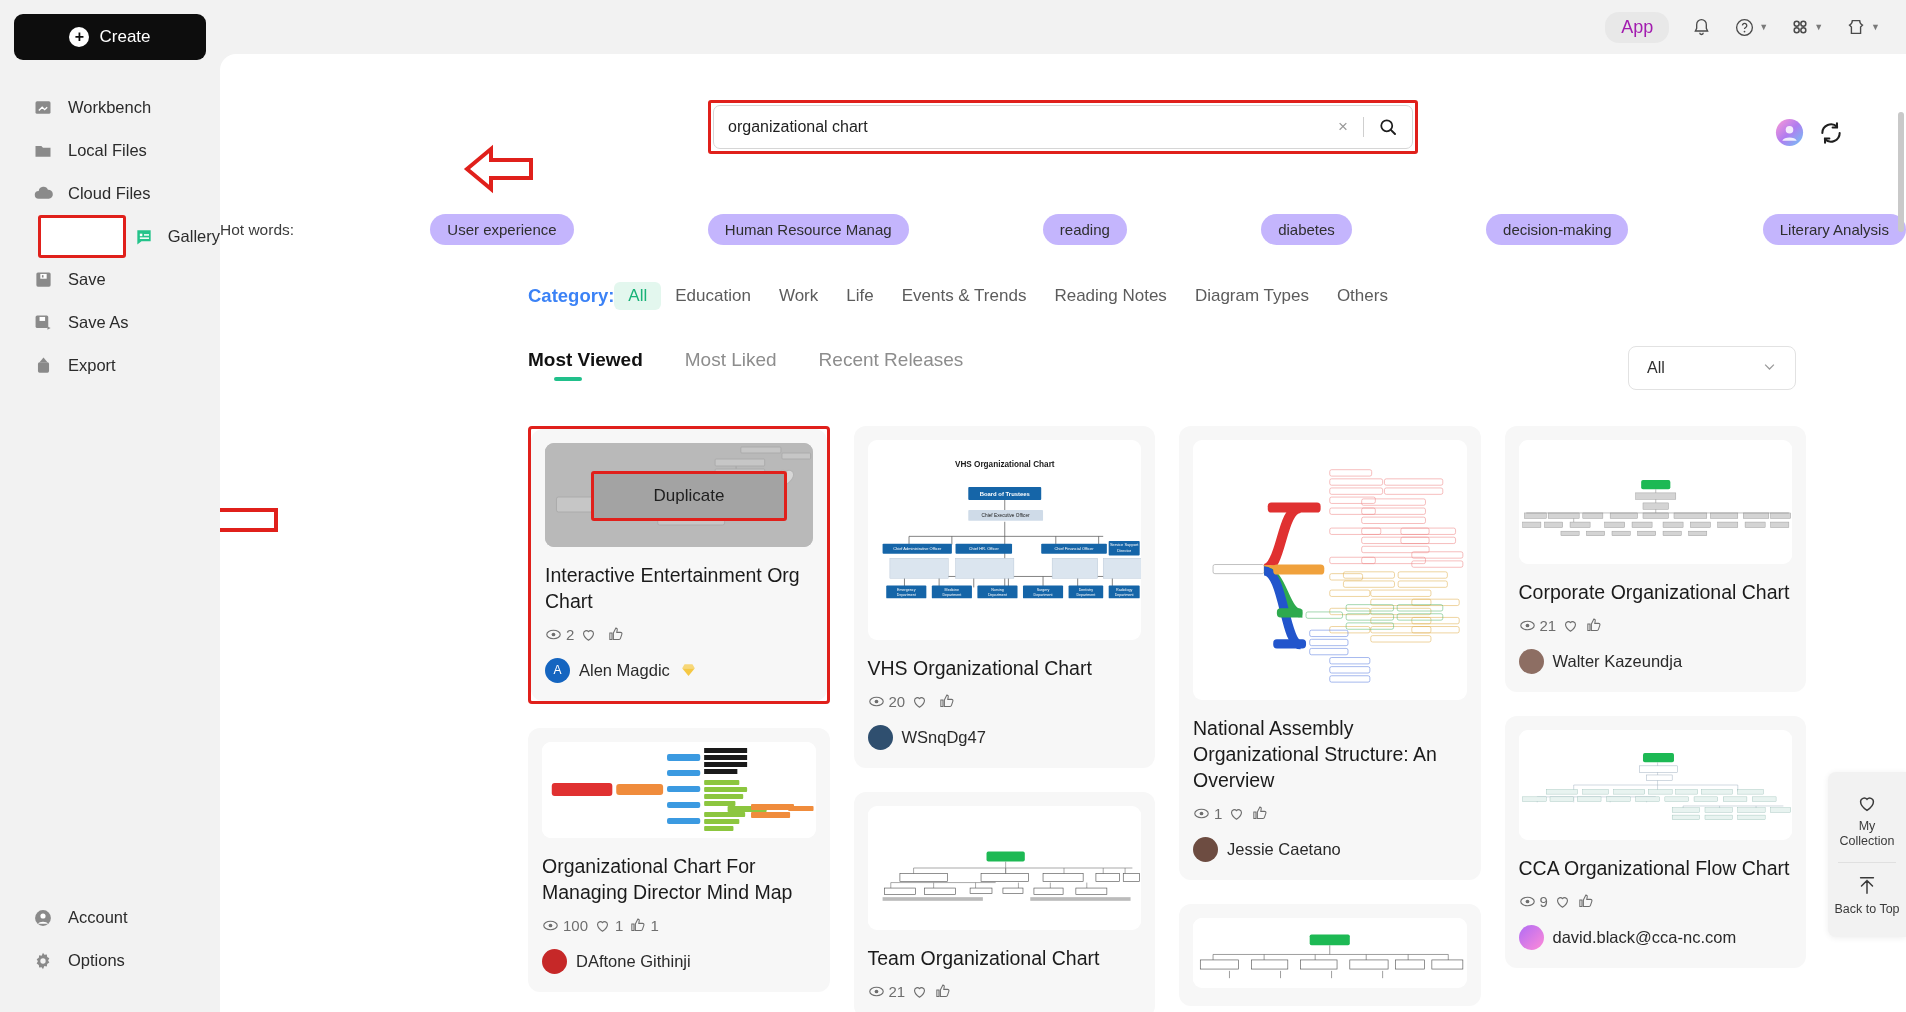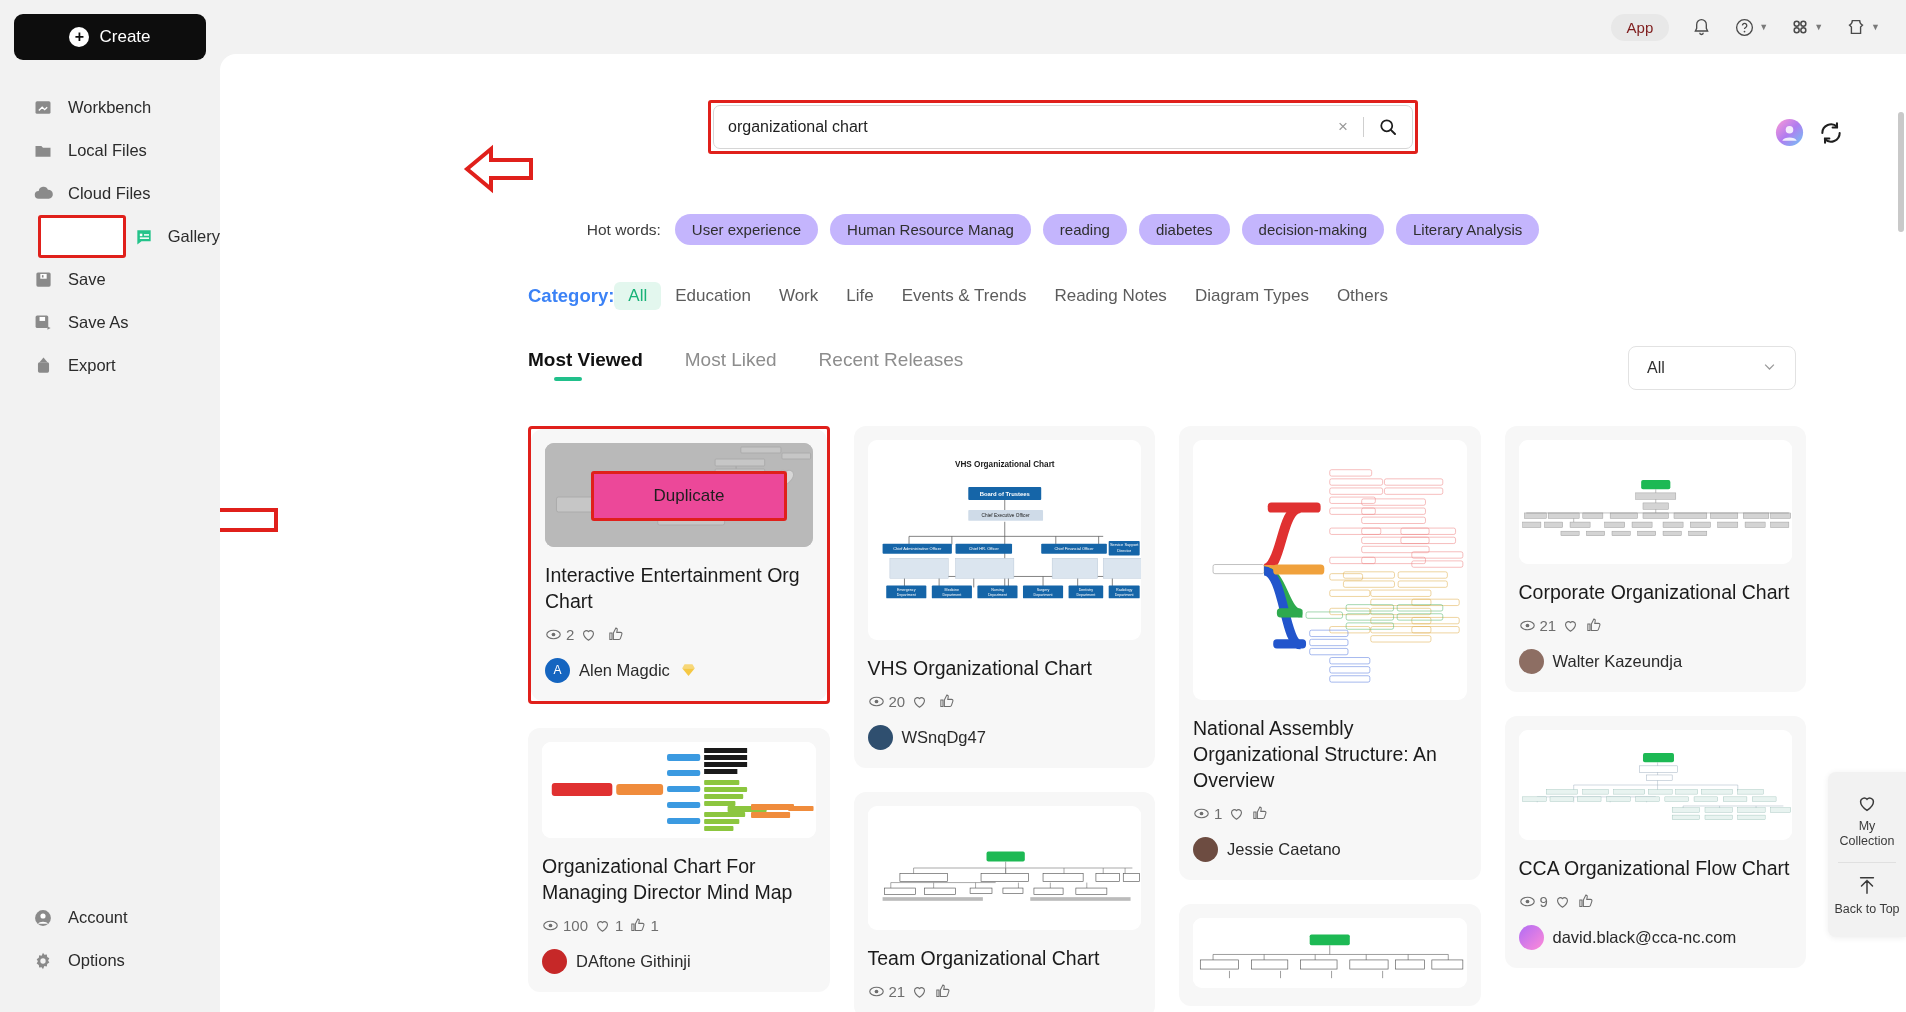--- a/index.html
+++ b/index.html
@@ -45,22 +45,22 @@
   .main {
     flex:1; background:#fff; border-radius:16px 0 0 0; margin-top:54px;
     position:relative; overflow:hidden;
   }
   .topbar {
     position:absolute; top:0; left:220px; right:0; height:54px;
     display:flex; align-items:center; justify-content:flex-end;
     gap:22px; padding-right:26px; background:#f2f2f2;
   }
   .app-pill {
-    background:#e8e8e8; color:#7f1d1d; border-radius:14px;
-    padding:5px 16px; font-size:15px; cursor:pointer;
+    background:#e8e8e8; color:#a21caf; border-radius:14px;
+    padding:5px 16px; font-size:18px; cursor:pointer;
   }
   .tb-icon { display:flex; align-items:center; gap:4px; cursor:pointer; color:#4a4a4a; }
   .caret { font-size:9px; color:#7a7a7a; }
 
   
   .search-wrap { position:absolute; top:46px; left:0; right:0; display:flex; justify-content:center; }
   .search-outline { border:3px solid #e0201b; border-radius:3px; padding:2px; }
   .search-box {
     width:700px; height:44px; border:1px solid #d6d6d6; border-radius:7px;
     background:#fff; display:flex; align-items:center; padding:0 14px; gap:10px;
@@ -72,21 +72,21 @@
   .clear-x { color:#9a9a9a; font-size:17px; cursor:pointer; padding:0 5px; }
   .divider-v { width:1px; height:20px; background:#cfcfcf; }
   .search-go { cursor:pointer; display:flex; align-items:center; padding-left:4px;}
 
   
   .arrow { position:absolute; pointer-events:none; }
 
   
   .hotwords {
     position:absolute; top:160px; left:0; right:0;
-    display:flex; align-items:center; justify-content:center; gap:12px;
+    display:flex; align-items:center; justify-content:space-between; gap:12px;
   }
   .hotwords-label { font-size:15.5px; color:#3c3c3c; margin-right:2px; }
   .chip {
     background:#c4b5fd; border-radius:16px; padding:7px 17px; font-size:15px;
     color:#2f2f2f; cursor:pointer; white-space:nowrap;
   }
 
   
   .category-row {
     position:absolute; top:228px; left:308px; display:flex; align-items:center; gap:0px;
@@ -133,21 +133,21 @@
   .author { display:flex; align-items:center; gap:9px; margin-top:15px; font-size:16.5px; color:#2a2a2a; }
   .avatar { width:25px; height:25px; border-radius:50%; flex:0 0 25px; display:flex; align-items:center;
             justify-content:center; font-size:12px; color:#fff; overflow:hidden; }
 
   
   .card-outline { border:3px solid #e0201b; border-radius:4px; padding:0; }
   .dup-thumb { background:#b9b9b9; height:104px; position:relative; }
   .dup-outline {
     position:absolute; left:46px; top:28px; width:196px; height:50px;
     border:3px solid #e0201b; border-radius:3px; display:flex; align-items:center;
-    justify-content:center; background:#ec4899;
+    justify-content:center; background:#a3a3a3;
   }
   .dup-btn { font-size:17px; color:#1f1f1f; }
   .heart-ghost {
     position:absolute; right:14px; top:20px; width:26px; height:26px; opacity:.6;
   }
 
   
   .float-widget {
     position:absolute; right:0; top:718px; width:78px; background:#f2f2f2;
     border-radius:8px 0 0 8px; padding:12px 0; text-align:center;

